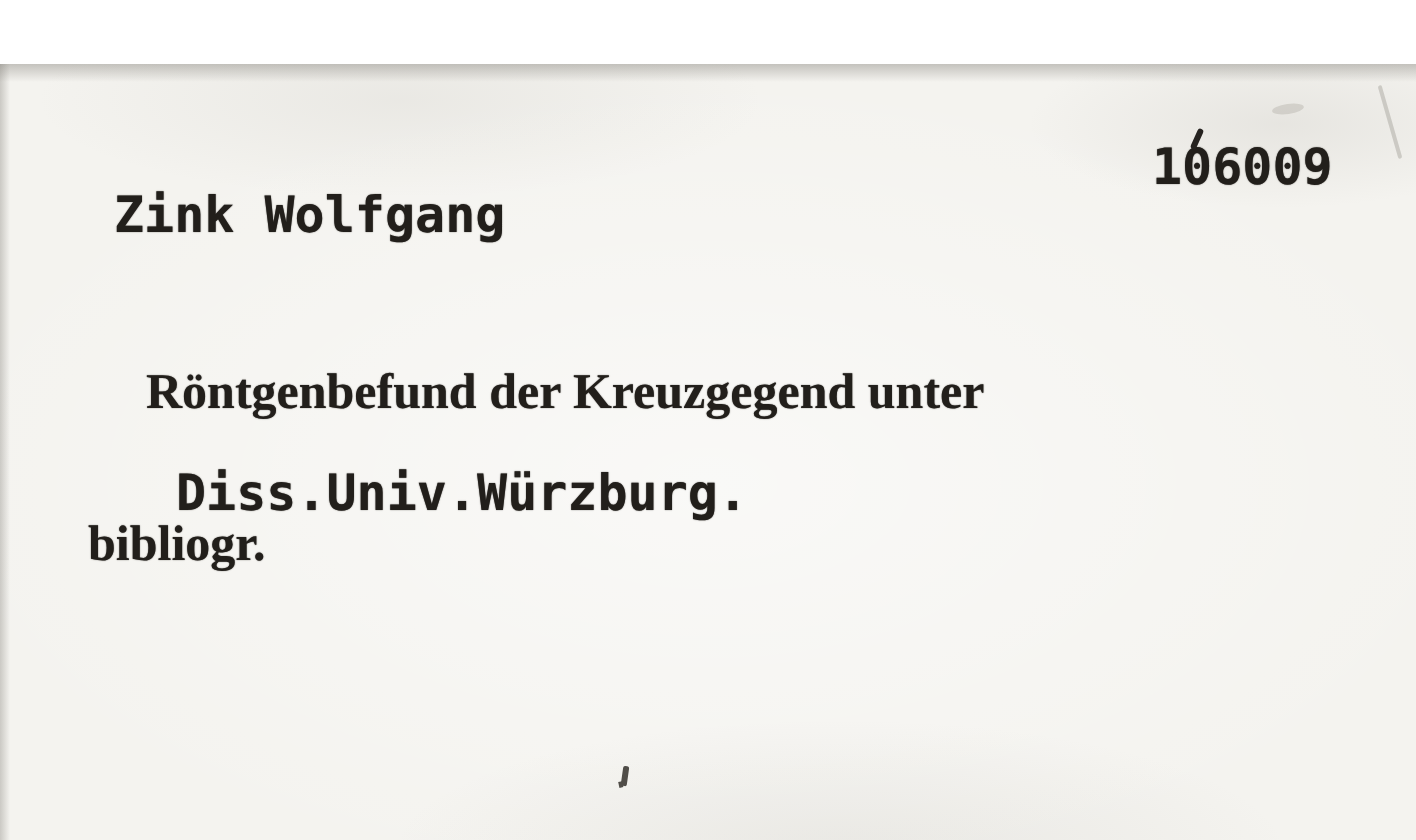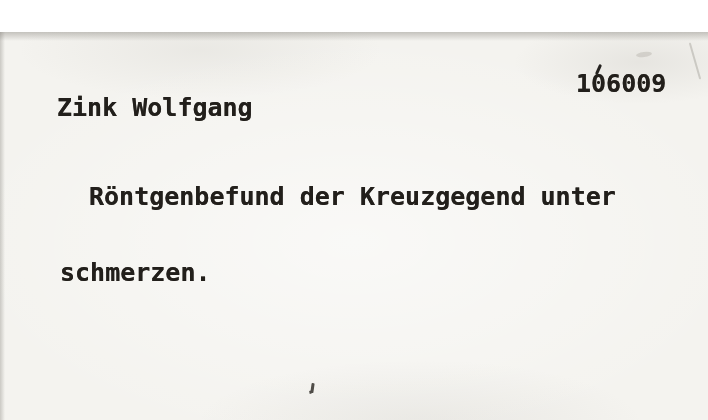--- a/index.html
+++ b/index.html
@@ -50,21 +50,21 @@
     font-size: 25px;
     line-height: 25.4px;
     letter-spacing: 0;
     white-space: pre;
     text-shadow: 0 0 0.6px rgba(32,29,24,0.8);
   }
 
   .call-number { left: 576px; top: 39px; }
   .author      { left: 57px;  top: 63px; }
 
-  .title { left: 60px; top: 101px; width: 630px; }
+  .title { left: 44px; top: 101px; width: 630px; font-family: Liberation Serif, serif; }
   .title .tline { display: block; }
   .title .tline.first { margin-left: 29px; }
 
   .imprint { left: 88px; top: 177px; }
   .imprint .sup {
     display: inline-block;
     width: 15px;
     font-size: 17px;
     position: relative;
     top: -9px;
@@ -131,20 +131,21 @@
   <div class="scuff-right"></div>
   <div class="scuff-dot"></div>
 
   <div class="txt call-number">106009</div>
   <div class="accent-artifact"></div>
 
   <div class="txt author">Zink Wolfgang</div>
 
   <div class="txt title">
     <span class="tline first">Röntgenbefund der Kreuzgegend unter</span>
-    <span class="tline">schmerzen.</span>
+    <span class="tline">bibliogr.</span>
   </div>
 
 
+  <div class="txt diss-note">Diss.Univ.Würzburg.</div>
 
   <div class="tick-artifact"></div>
 
 </div>
 
 </body></html>

